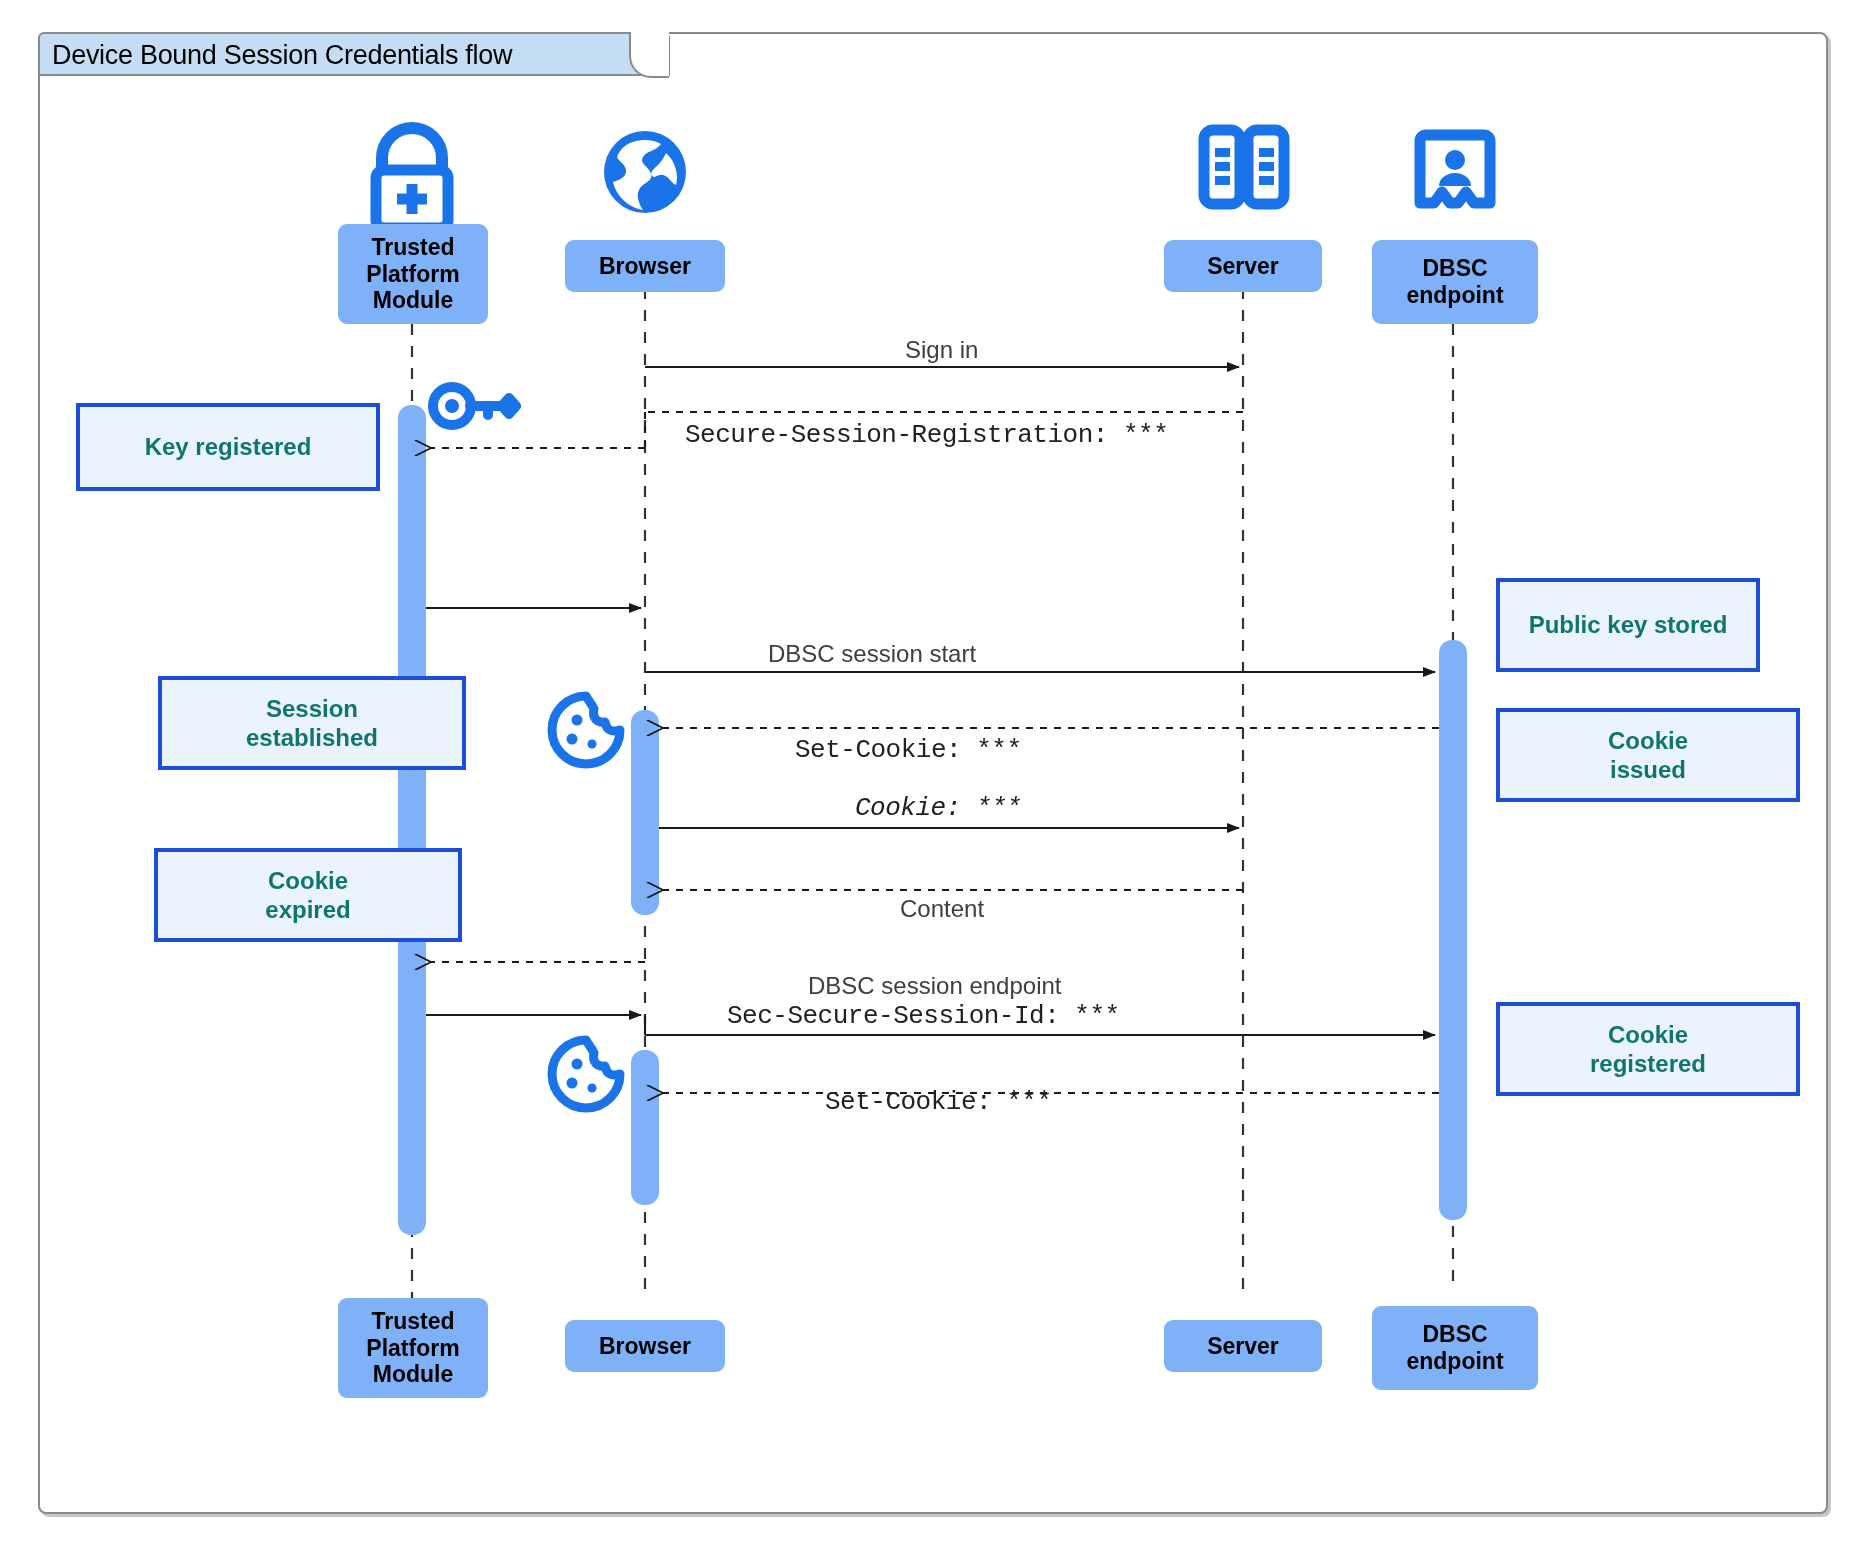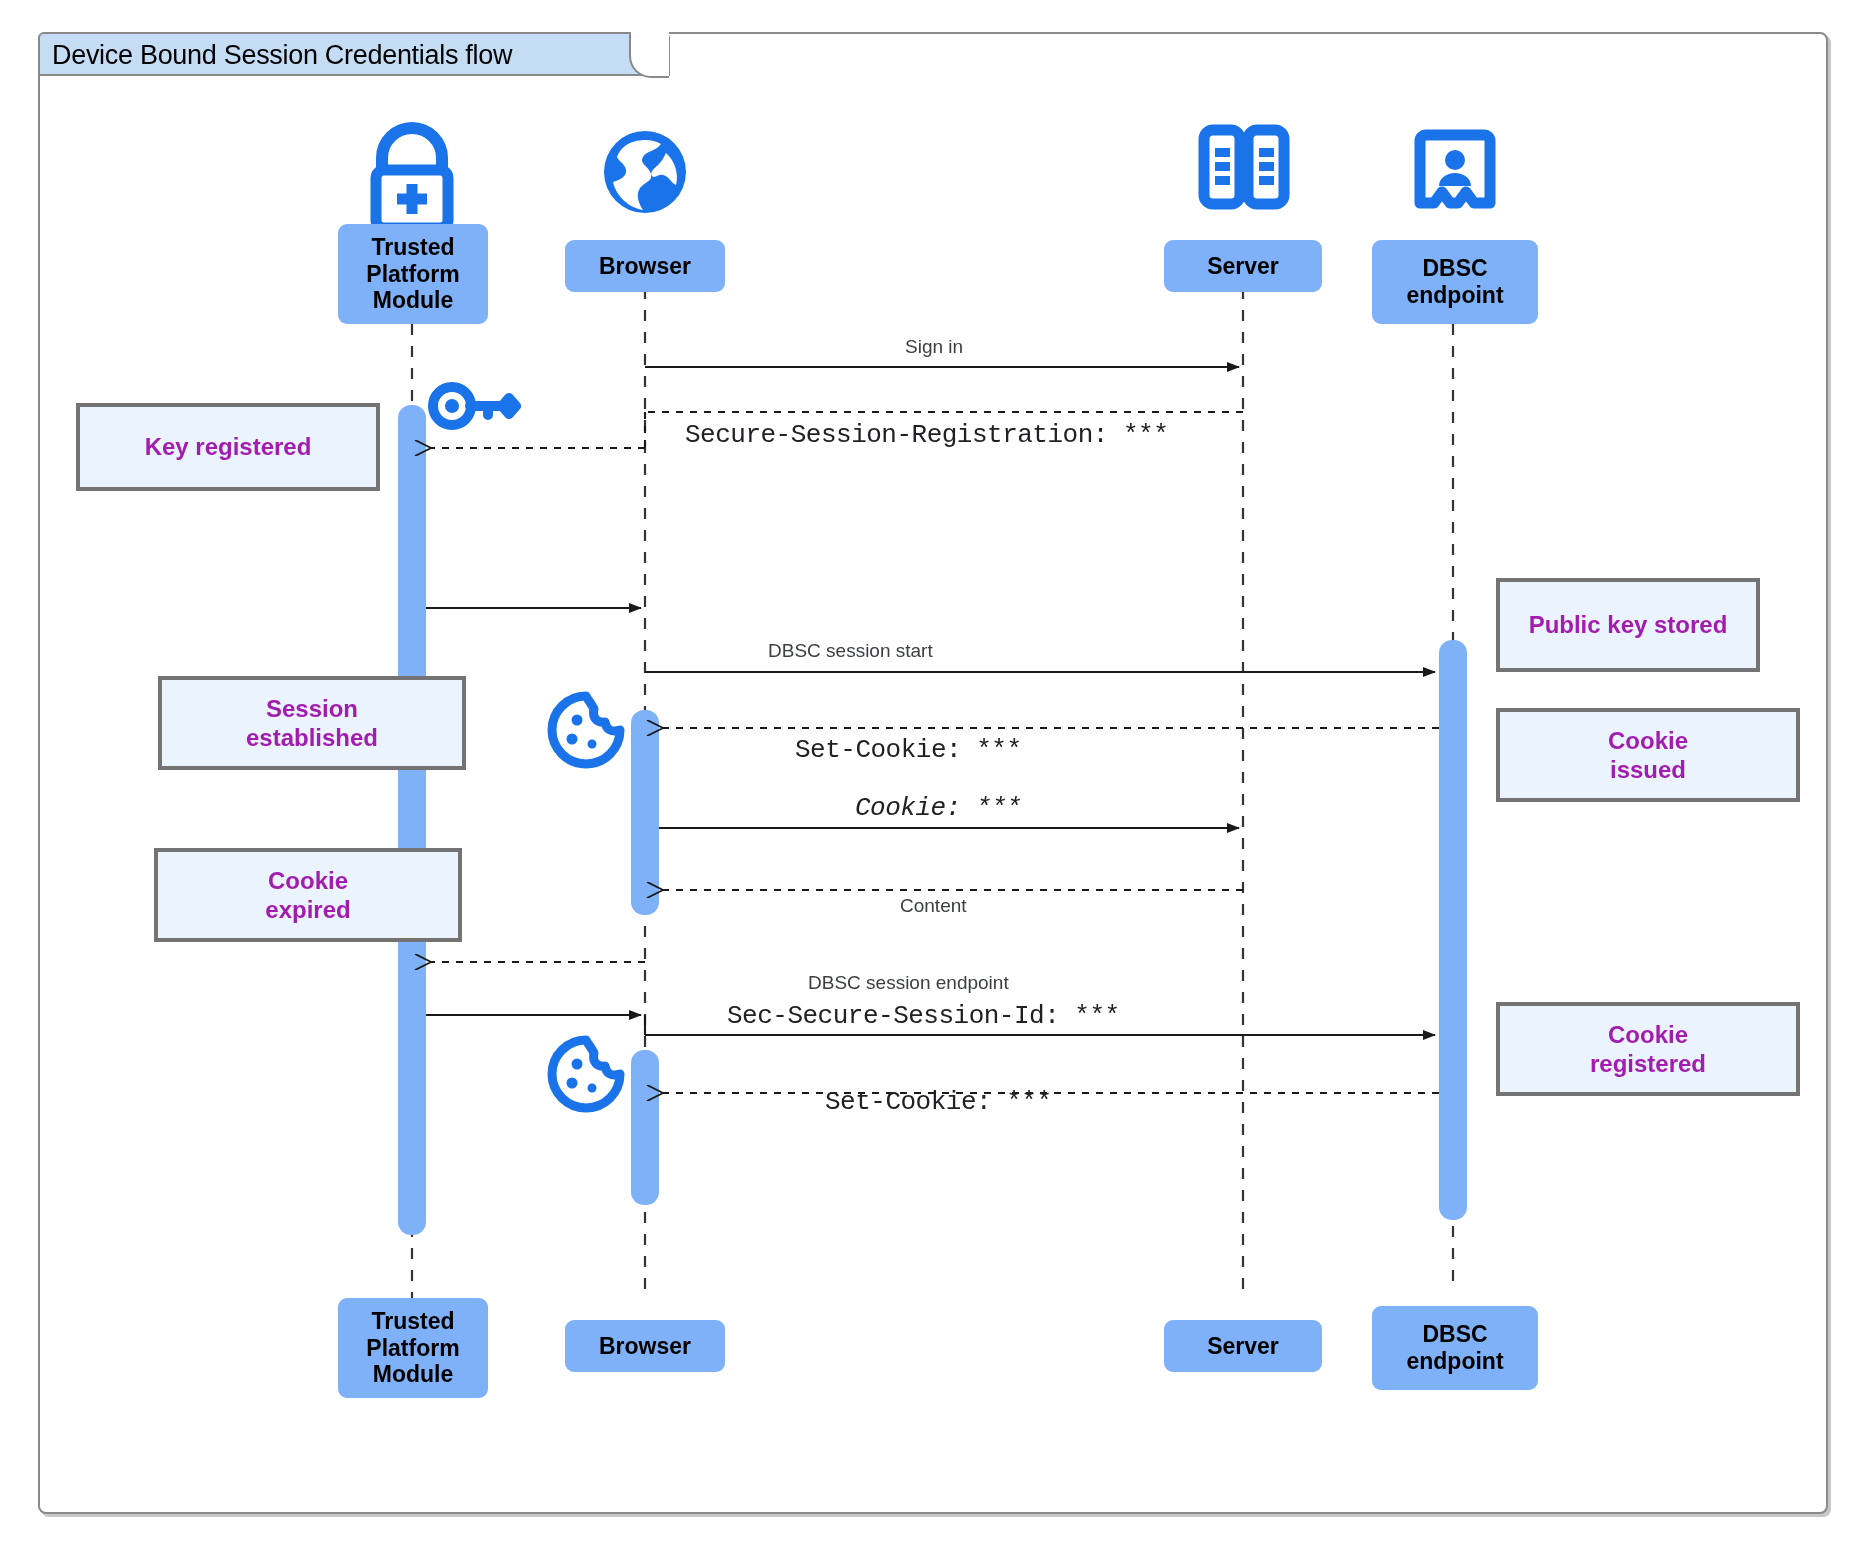--- a/index.html
+++ b/index.html
@@ -13,25 +13,25 @@
              box-sizing:border-box;}
   #title-tab:after{content:"";position:absolute;right:-1px;top:-2px;width:40px;height:46px;
              background:#fff;border-left:2px solid #8a8a8a;border-bottom:2px solid #8a8a8a;
              border-radius:0 0 0 22px;box-sizing:border-box;}
   #title-text{position:absolute;left:52px;top:40px;font-size:27px;font-weight:normal;color:#000;
              letter-spacing:-.3px;white-space:nowrap;z-index:5;text-align:center;}
   svg#canvas{position:absolute;left:0;top:0;width:1859px;height:1546px;}
   .pbox{position:absolute;background:#7EB1F7;border-radius:9px;display:flex;align-items:center;
         justify-content:center;text-align:center;font-weight:bold;font-size:23px;color:#000;
         line-height:1.16;box-sizing:border-box;}
-  .note{position:absolute;background:#EBF3FE;border:4px solid #737373;display:flex;
+  .note{position:absolute;background:#EBF3FE;border:4px solid #1d4ed8;display:flex;
         align-items:center;justify-content:center;text-align:center;font-weight:bold;
-        font-size:24px;color:#a21caf;line-height:1.22;box-sizing:border-box;}
+        font-size:24px;color:#0f766e;line-height:1.22;box-sizing:border-box;}
   .msg{position:absolute;color:#3c4043;white-space:nowrap;}
-  .msg.sans{font-family:"Liberation Sans",sans-serif;font-size:19px;}
+  .msg.sans{font-family:"Liberation Sans",sans-serif;font-size:24px;}
   .msg.mono{font-family:"Liberation Mono",monospace;font-size:26px;color:#202124;letter-spacing:-.5px;}
 </style>
 </head>
 <body>
 
 <div id="stage">
 
   <div id="frame"></div>
   <div id="title-tab"></div>
   <div id="title-text">Device Bound Session Credentials flow</div>

